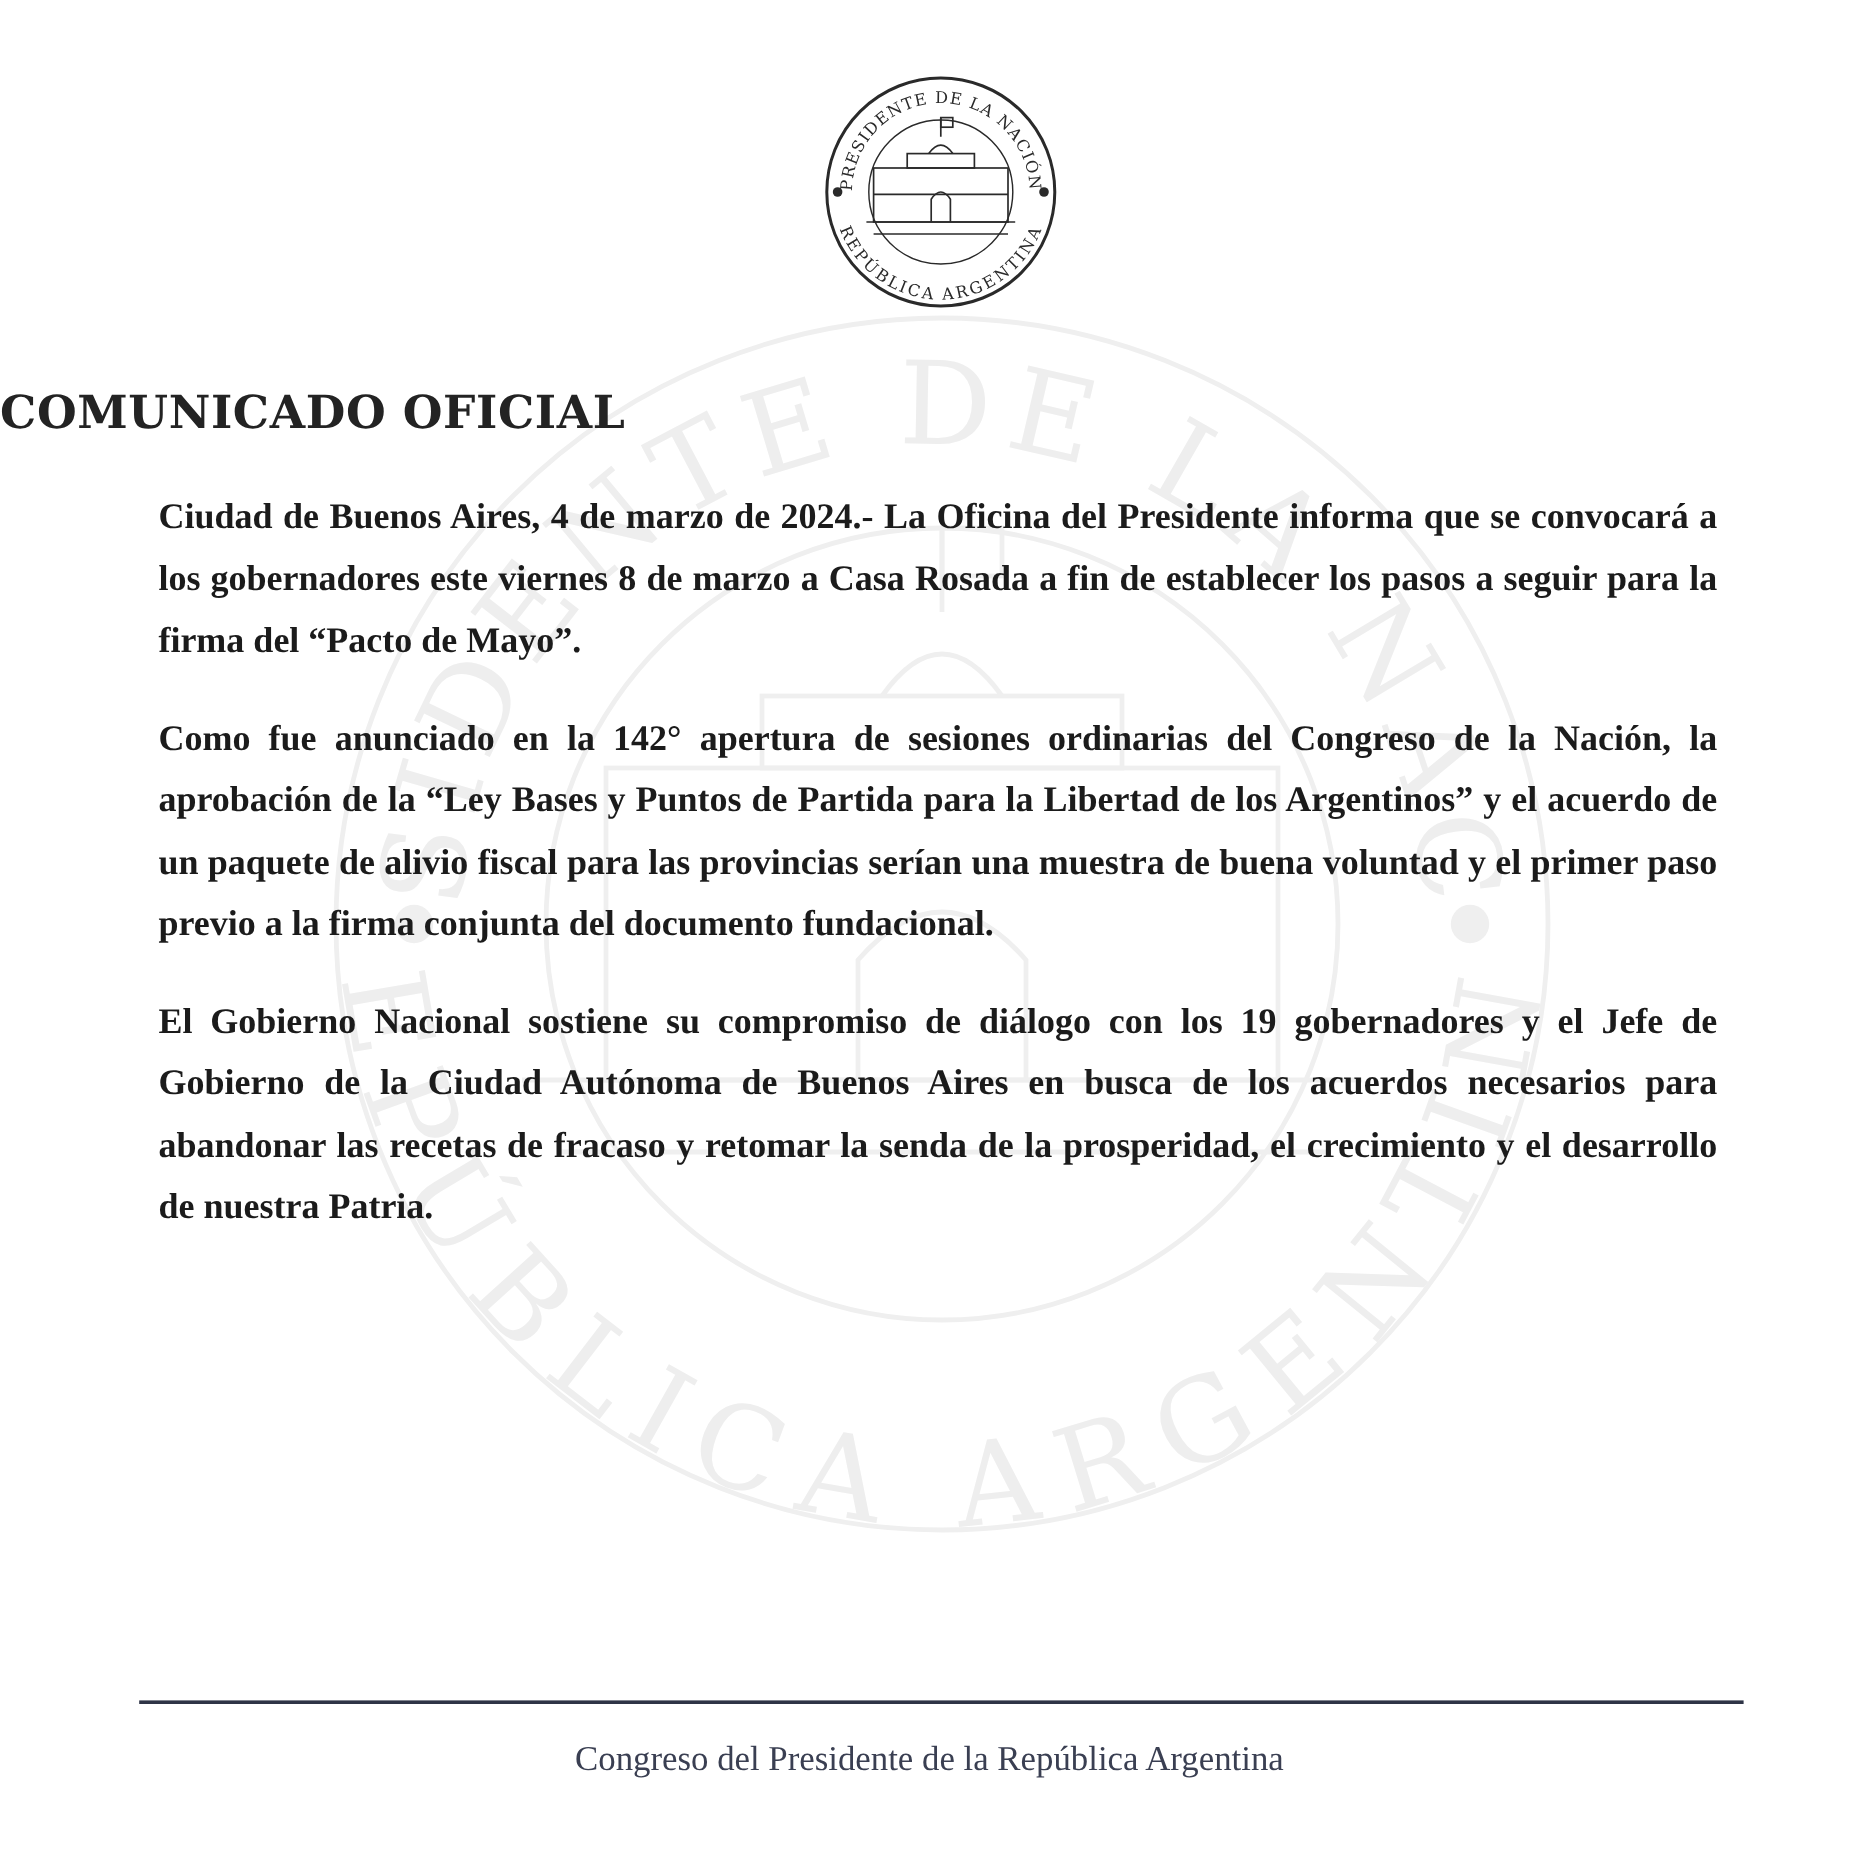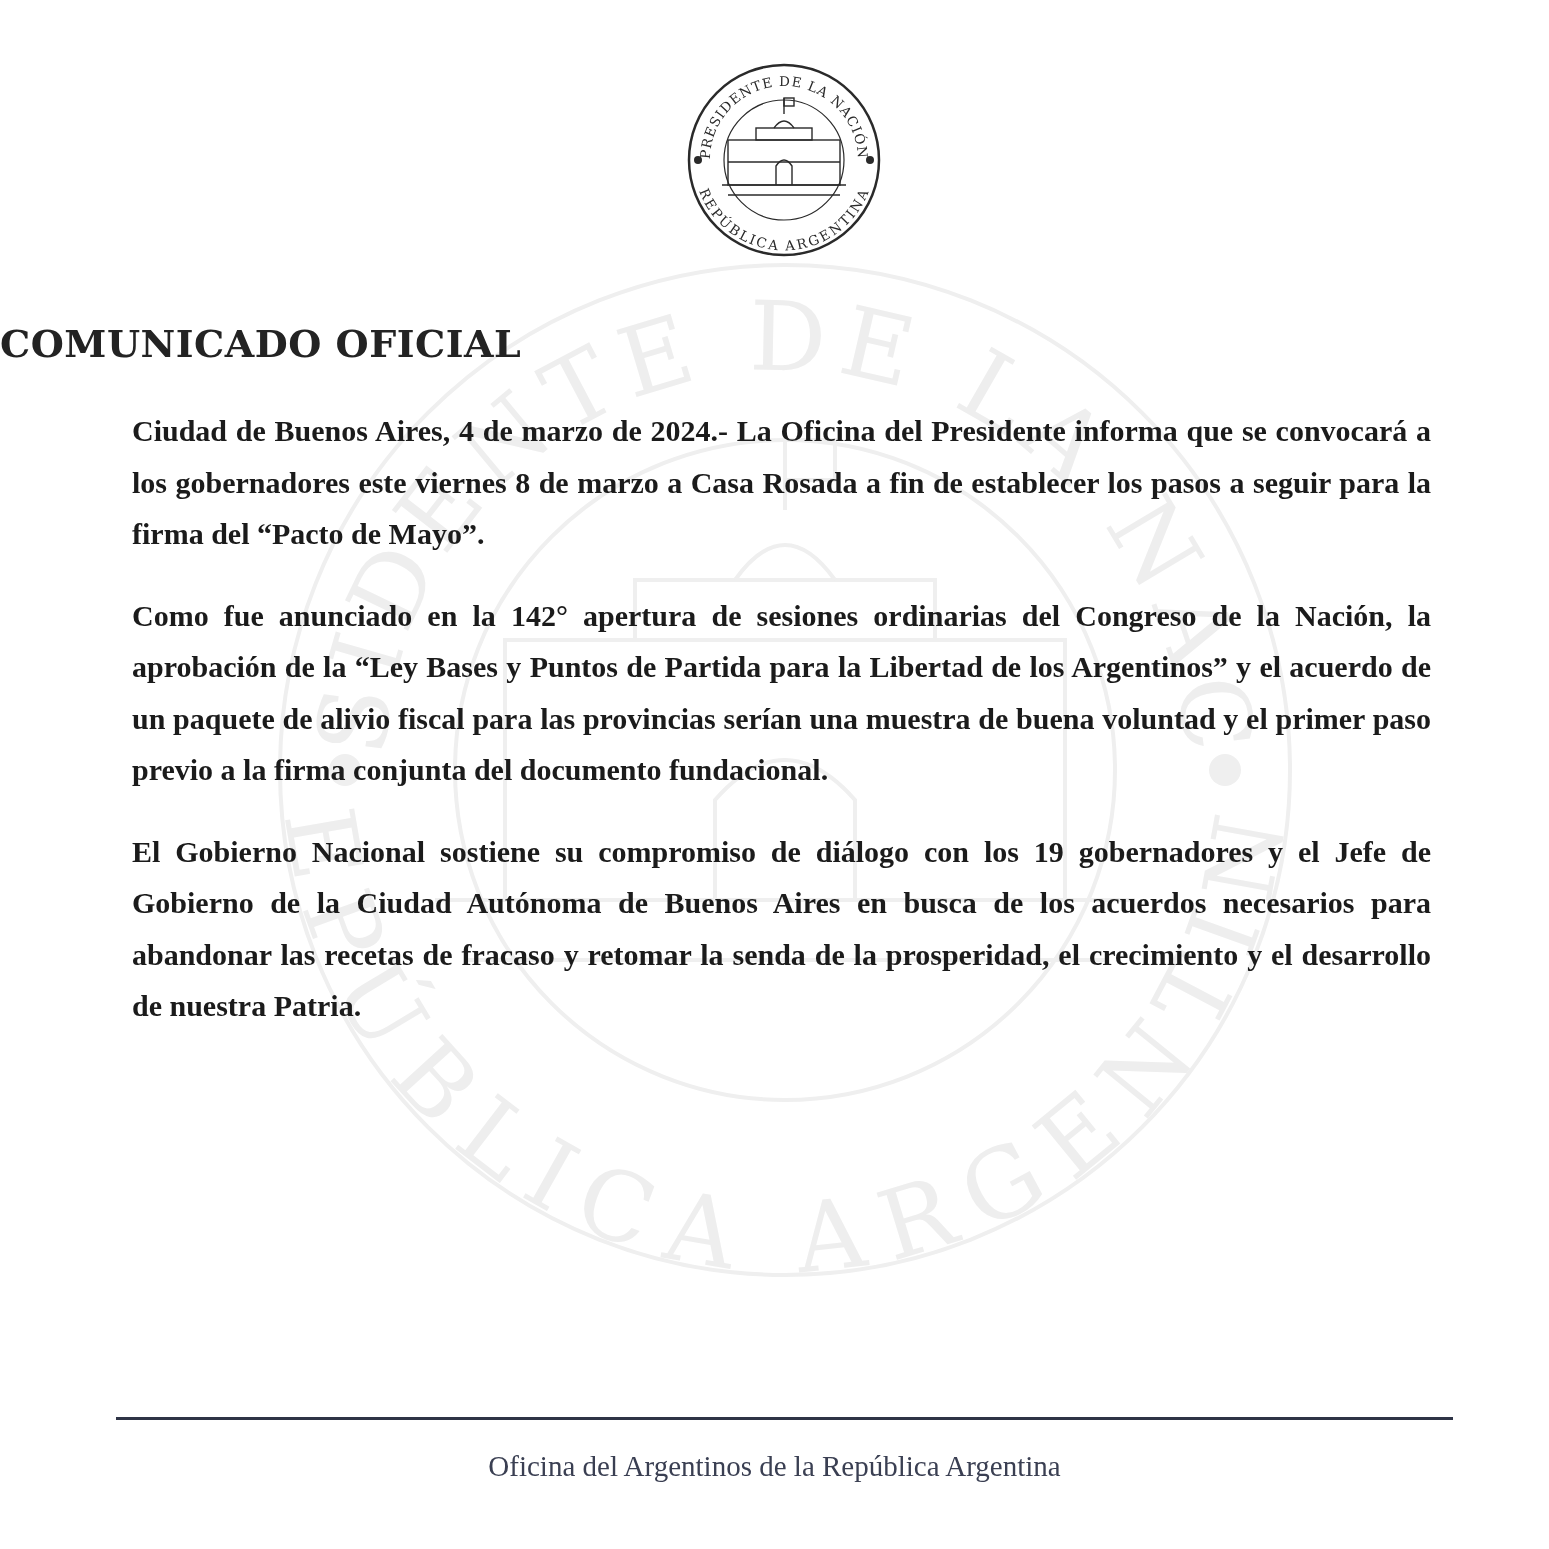--- a/index.html
+++ b/index.html
@@ -101,13 +101,13 @@
 
 <h1 class="title">COMUNICADO OFICIAL</h1>
 
 <div class="body">
   <p>Ciudad de Buenos Aires, 4 de marzo de 2024.- La Oficina del Presidente informa que se convocará a los gobernadores este viernes 8 de marzo a Casa Rosada a fin de establecer los pasos a seguir para la firma del “Pacto de Mayo”.</p>
   <p>Como fue anunciado en la 142° apertura de sesiones ordinarias del Congreso de la Nación, la aprobación de la “Ley Bases y Puntos de Partida para la Libertad de los Argentinos” y el acuerdo de un paquete de alivio fiscal para las provincias serían una muestra de buena voluntad y el primer paso previo a la firma conjunta del documento fundacional.</p>
   <p>El Gobierno Nacional sostiene su compromiso de diálogo con los 19 gobernadores y el Jefe de Gobierno de la Ciudad Autónoma de Buenos Aires en busca de los acuerdos necesarios para abandonar las recetas de fracaso y retomar la senda de la prosperidad, el crecimiento y el desarrollo de nuestra Patria.</p>
 </div>
 
 <div class="rule"></div>
-<div class="footer">Oficina del Argentinos de la República Argentina</div>
+<div class="footer">Congreso del Presidente de la República Argentina</div>
 
 </body></html>

